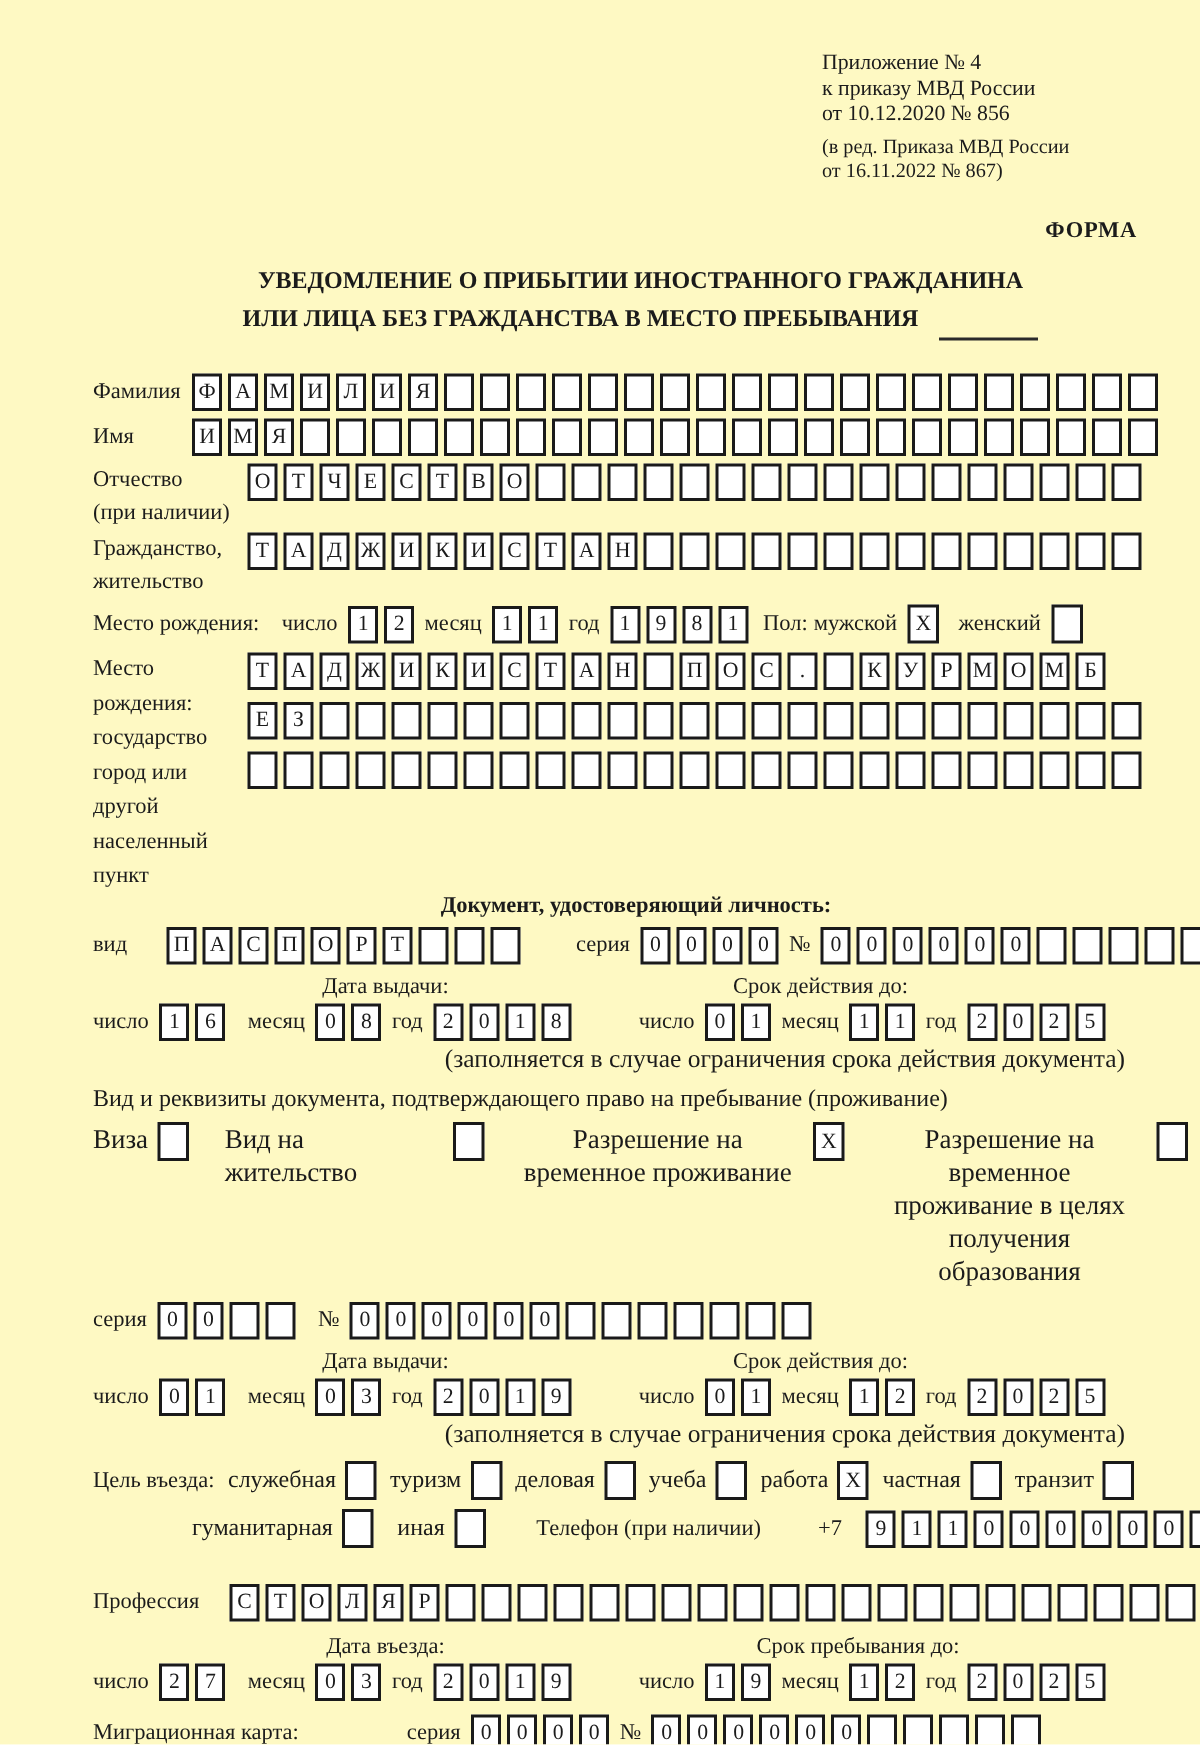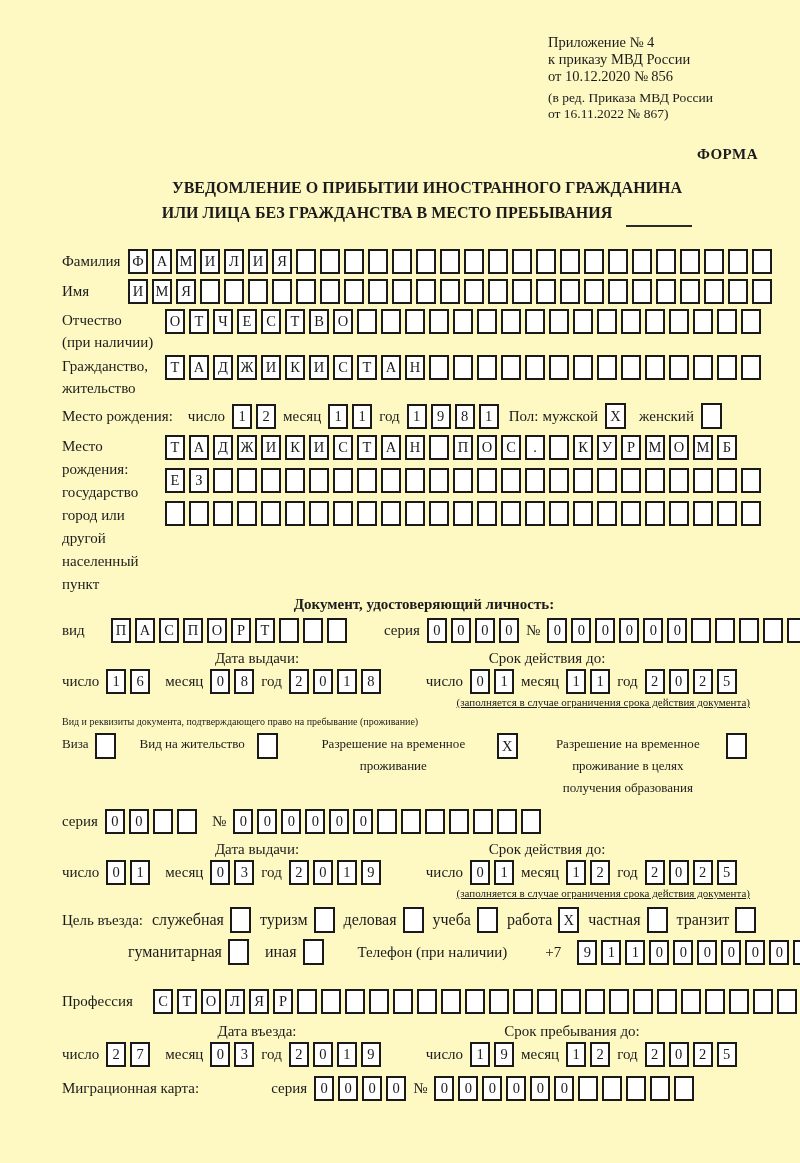--- a/index.html
+++ b/index.html
@@ -23,26 +23,26 @@
   .w103{width:96px;}
   .cells{display:inline-flex;gap:4px;flex:none;}
   .cell{
     width:16px;height:21px;border:2px solid #1a1a1a;flex:none;
     display:inline-flex;align-items:center;justify-content:center;
     font-size:14.5px;background:#fff;
   }
   .check .cell{width:17px;height:22px;}
   .center-h{font-weight:bold;text-align:center;font-size:15px;width:724px;}
   .date-heads{display:flex;font-size:15px;margin-top:7px;}
-  .note{font-size:11px;text-decoration:underline;}
+  .note{font-size:17px;}
   .note-r{text-align:right;padding-right:42px;margin-top:2px;}
-  .intro{font-size:10px;margin-top:8px;}
+  .intro{font-size:16px;margin-top:8px;}
   .opts{display:flex;align-items:flex-start;gap:24px;margin-top:6px;}
   .opt{display:inline-flex;align-items:flex-start;gap:12px;}
-  .olabel{font-size:13px;line-height:22px;}
+  .olabel{font-size:18px;line-height:22px;}
   .oc{text-align:center;}
   .w175{width:183px;}
   .w168{width:172px;}
   .purpose{display:inline-flex;align-items:center;gap:6px;}
   .lblcol div{font-size:15px;line-height:23px;}
   .boxrows > .cells{display:flex;margin-bottom:8px;}
 </style>
 </head>
 <body>
 

